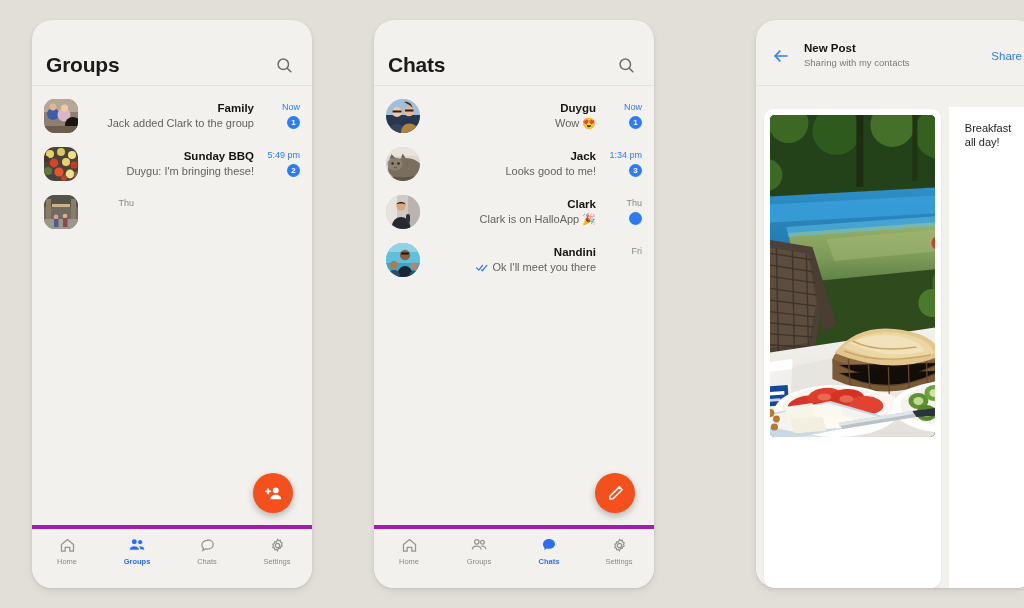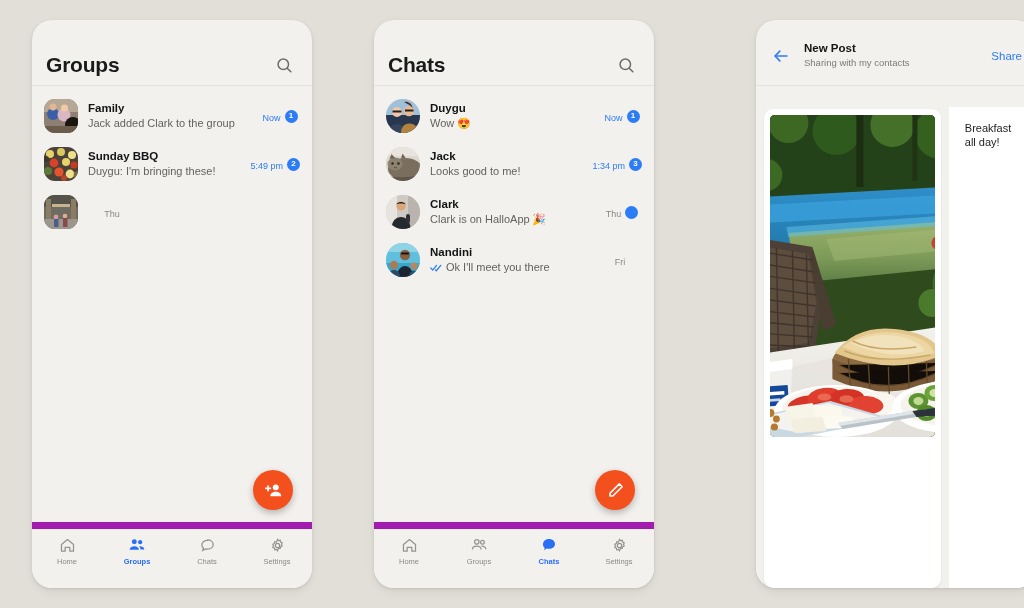--- a/index.html
+++ b/index.html
@@ -92,20 +92,21 @@
   .avatar.circle   { border-radius: 50%; }
   .avatar svg { display: block; width: 100%; height: 100%; }
 
   .row-main {
     flex: 1 1 auto;
     min-width: 0;
     display: flex;
     flex-direction: column;
     justify-content: center;
     gap: 2px;
+    align-items: flex-end;
   }
   .row-title {
     font-size: 11.5px;
     font-weight: 700;
     color: #141414;
     white-space: nowrap;
     overflow: hidden;
     text-overflow: ellipsis;
     line-height: 1.15;
   }
@@ -116,21 +117,21 @@
     overflow: hidden;
     text-overflow: ellipsis;
     line-height: 1.2;
     display: flex;
     align-items: center;
     gap: 3px;
   }
   .row-meta {
     flex: 0 0 auto;
     display: flex;
-    flex-direction: row;
+    flex-direction: column;
     align-items: flex-end;
     justify-content: center;
     gap: 4px;
     padding-left: 6px;
     min-width: 40px;
   }
   .row-time {
     font-size: 9px;
     line-height: 1;
     white-space: nowrap;
@@ -171,21 +172,21 @@
     justify-content: center;
     box-shadow: 0 3px 7px rgba(0,0,0,0.26);
   }
 
   
   .tabbar {
     flex: 0 0 auto;
     height: 52px;
     display: flex;
     align-items: flex-start;
-    border-top: 7px solid #a21caf;
+    border-top: 4px solid #a21caf;
     padding-top: 7px;
     background: #f2f1ee;
   }
   .tab {
     flex: 1 1 0;
     display: flex;
     flex-direction: column;
     align-items: center;
     gap: 4px;
   }

